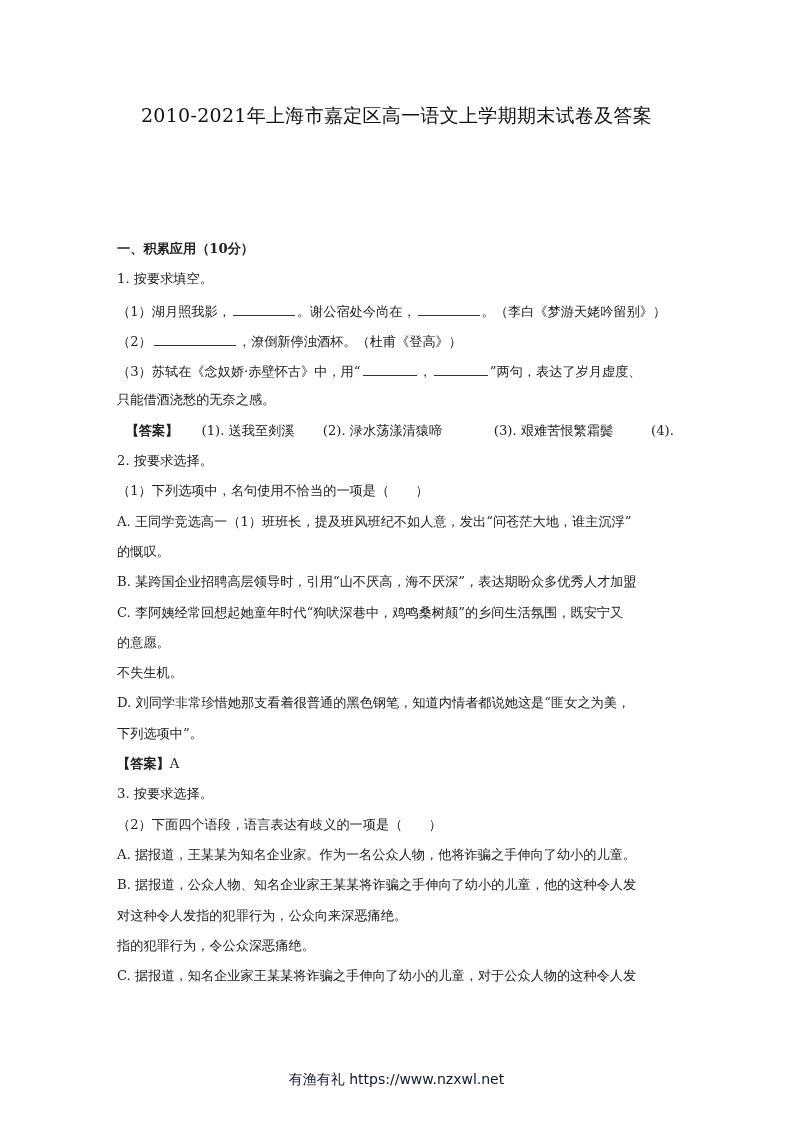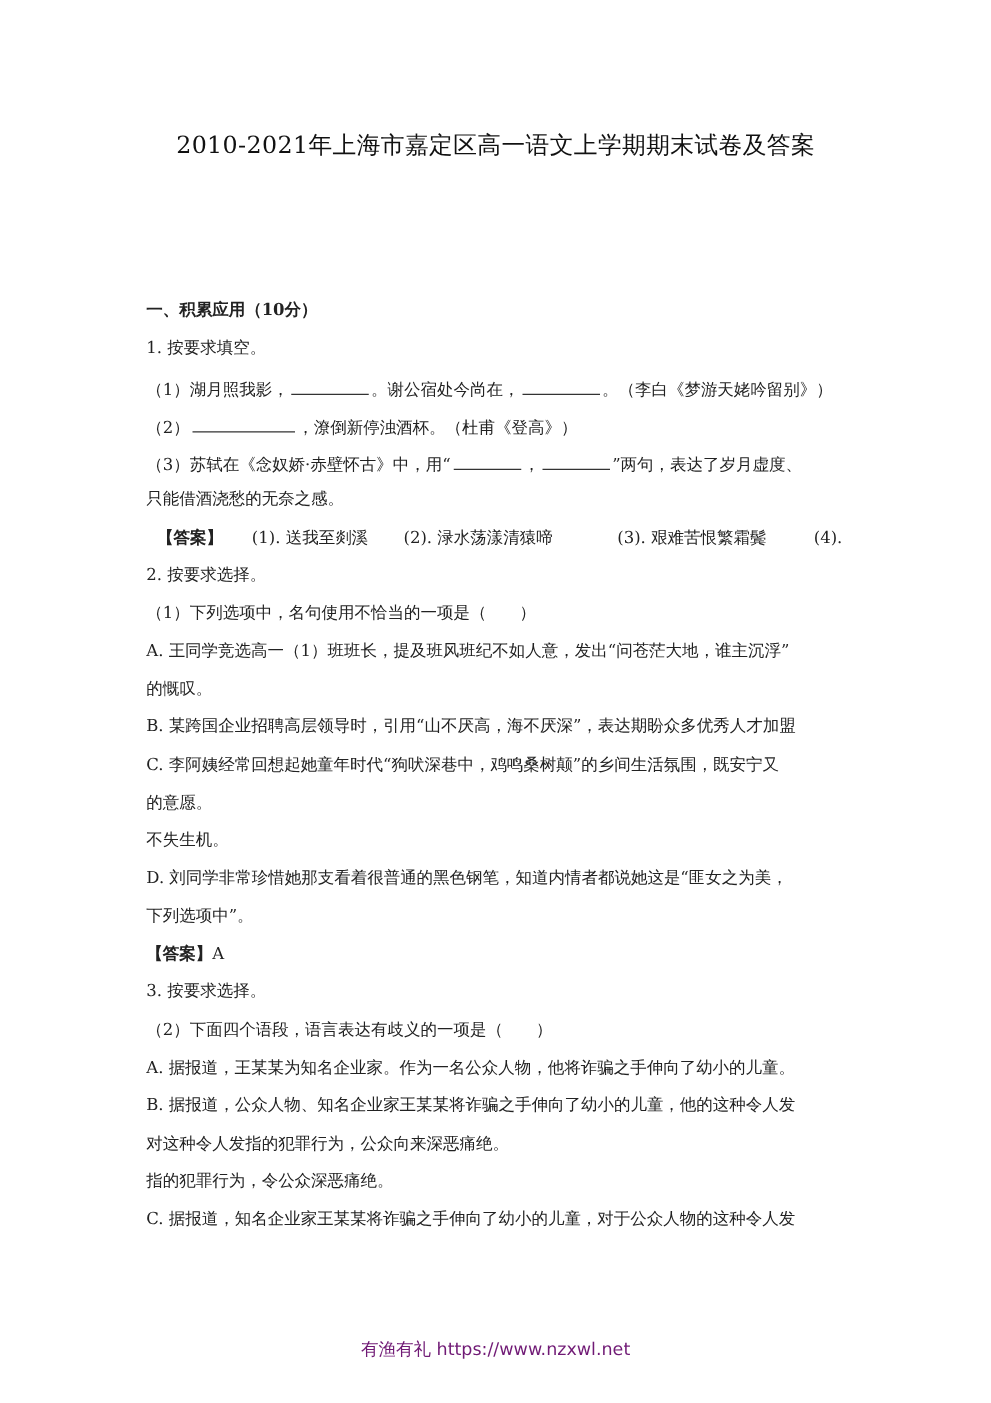--- a/index.html
+++ b/index.html
@@ -20,21 +20,21 @@
   .line { height: 30.3px; white-space: nowrap; position: relative; }
   .line span { display: inline-block; text-align: center; }
   .bold { font-weight: bold; }
   .blank {
     display: inline-block; border-bottom: 1px solid #333; height: 12px;
     vertical-align: baseline; margin: 0 2px;
   }
   .footer {
     position: absolute; top: 1071px; left: 0; width: 793px; text-align: center;
     font-family: "DejaVu Sans", "Liberation Sans", sans-serif;
-    font-size: 14px; color: #701a75;
+    font-size: 14px; color: #0f172a;
   }
 </style>
 </head>
 <body>
 
 <div class="title">2010-2021年上海市嘉定区高一语文上学期期末试卷及答案</div>
 
 <div class="content">
   <div class="line bold">一、积累应用（10分）</div>
 

